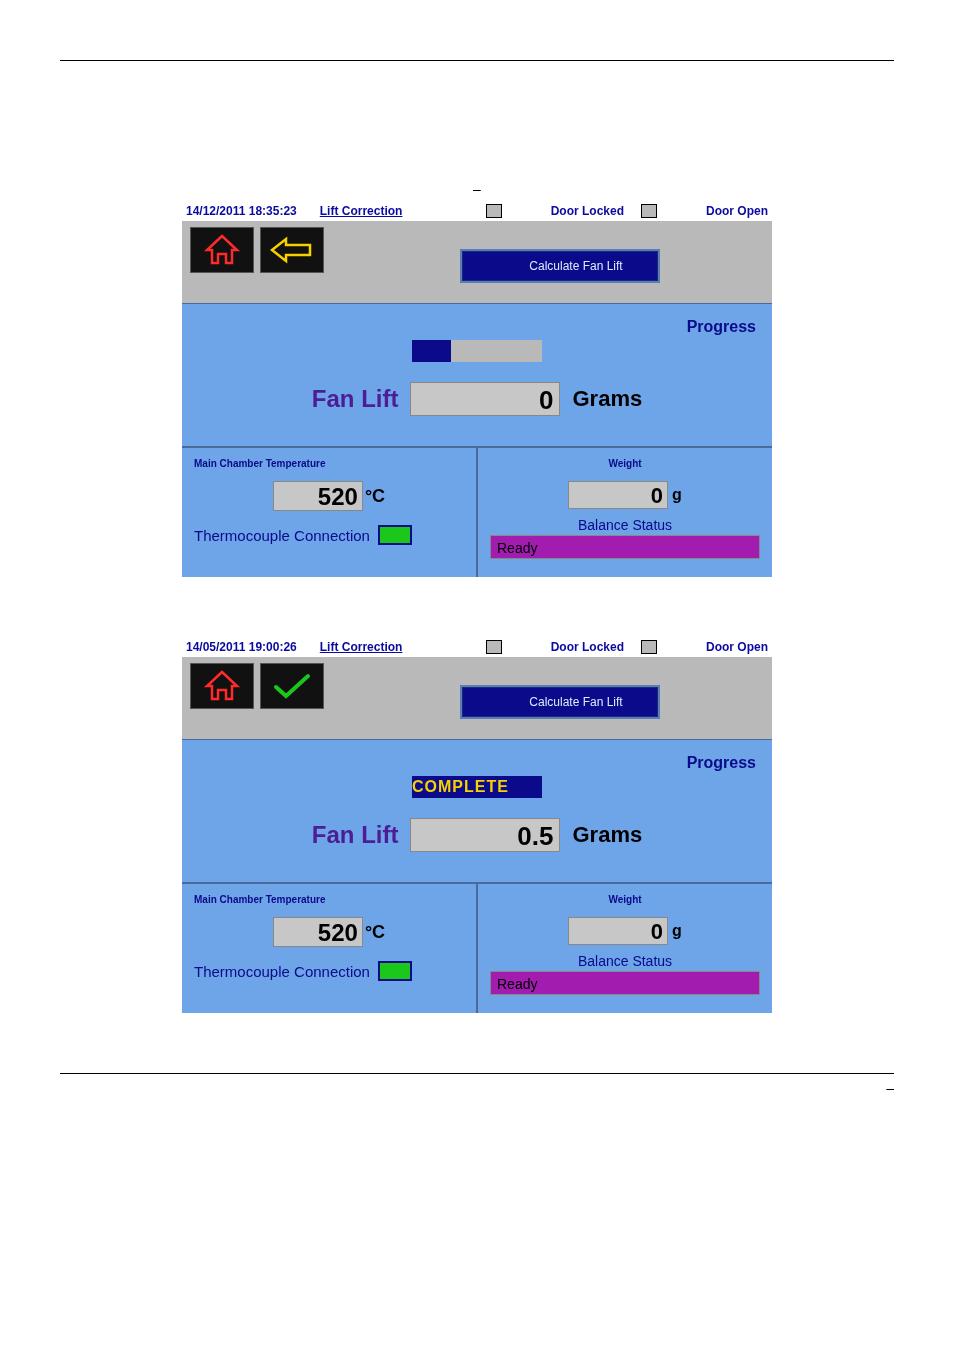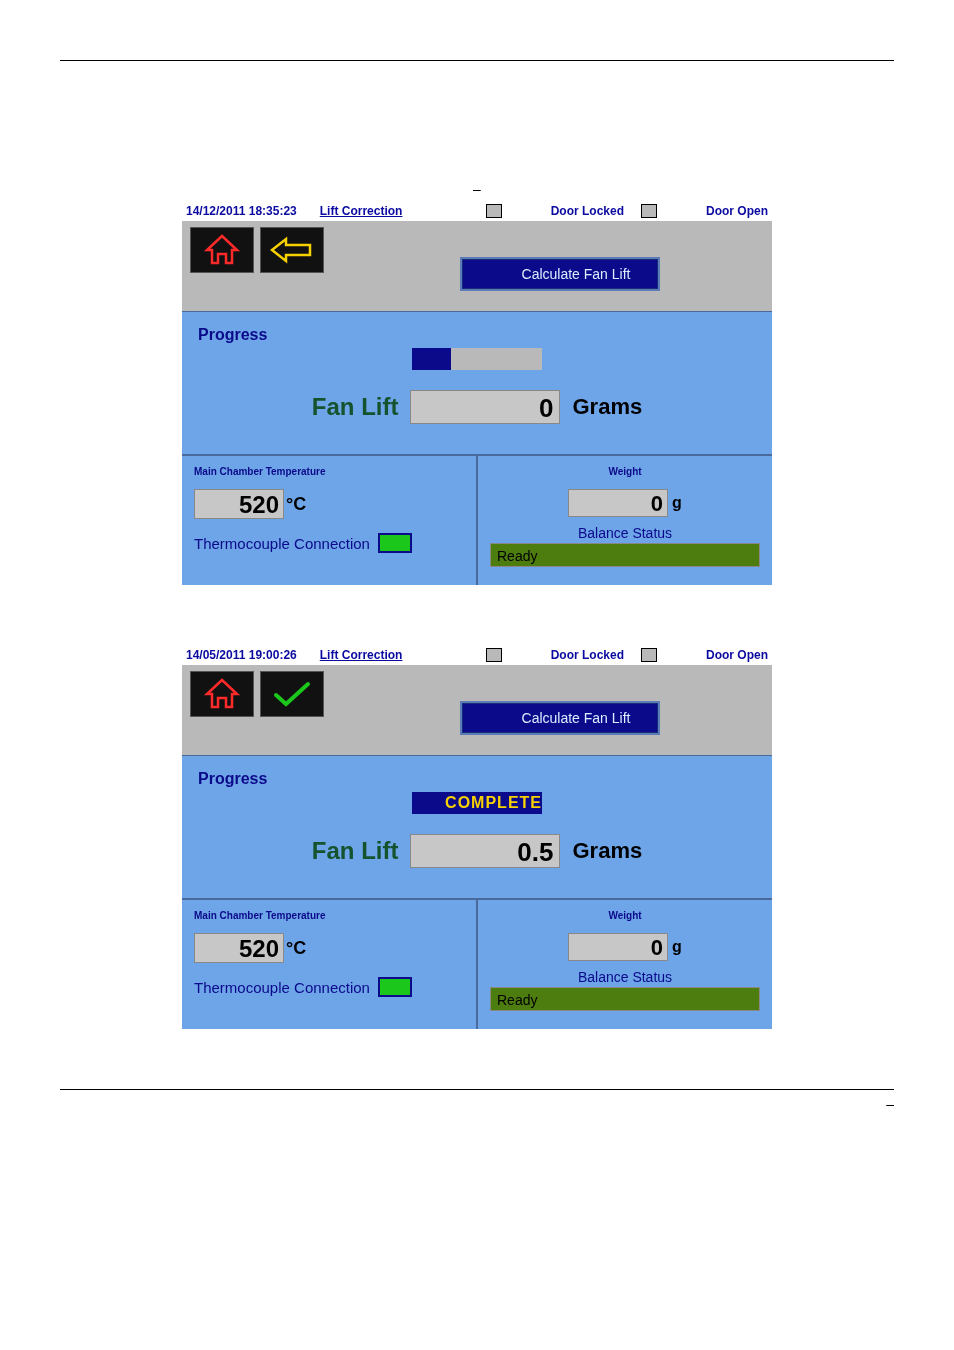--- a/index.html
+++ b/index.html
@@ -68,41 +68,41 @@
     width: 64px; height: 46px;
     background: #111;
     border: 1px solid #555;
     margin-right: 6px;
     display: flex;
     align-items: center;
     justify-content: center;
   }
   .calc-btn {
     margin-left: 130px;
-    margin-top: 30px;
+    margin-top: 22px;
     background: #0a0a8a;
     color: #d9eeff;
     border: 2px solid #5a7db8;
     height: 34px;
     width: 200px;
     display: flex;
     align-items: center;
     justify-content: center;
-    font-size: 14px;
+    font-size: 12px;
     box-shadow: inset 0 0 0 1px #1a2a7a;
     padding-left: 32px;
   }
 
   .progress-section {
     background: #6ea4e8;
     padding: 14px 16px 30px 16px;
     border-top: 1px solid #4a6a9a;
   }
   .progress-label {
-    text-align: left;
+    text-align: right;
     color: #0a0a8a;
     font-weight: bold;
     font-size: 16px;
     margin-bottom: 4px;
   }
   .progress-bar {
     width: 130px;
     height: 22px;
     background: #b9b9b9;
     margin: 0 auto 10px auto;
@@ -113,34 +113,34 @@
     top: 0; left: 0; bottom: 0;
     background: #0a0a8a;
     width: 30%;
   }
   .complete-box {
     width: 130px;
     background: #0a0a8a;
     color: #f7d000;
     font-weight: bold;
     font-size: 16px;
-    text-align: right;
+    text-align: left;
     padding: 2px 0;
     margin: 0 auto 14px auto;
     letter-spacing: 1px;
   }
   .fanlift-row {
     display: flex;
     align-items: center;
     justify-content: center;
     gap: 12px;
     margin-top: 20px;
   }
   .fanlift-row .fl-label {
-    color: #14532d;
+    color: #4c1d95;
     font-weight: bold;
     font-size: 24px;
   }
   .fanlift-row .fl-val {
     width: 150px;
     height: 34px;
     background: #c7c7c7;
     border: 1px solid #888;
     text-align: right;
     font-size: 26px;
@@ -168,21 +168,21 @@
   .sec-head {
     color: #0a0a8a;
     font-weight: bold;
     font-size: 10px;
     margin-bottom: 12px;
   }
   .sec-head.center { text-align: center; }
   .temp-row {
     display: flex;
     align-items: center;
-    justify-content: flex-start;
+    justify-content: center;
     gap: 2px;
     margin-bottom: 14px;
   }
   .temp-val {
     width: 90px; height: 30px;
     background: #c7c7c7;
     border: 1px solid #888;
     text-align: right;
     font-size: 24px;
     font-weight: bold;
@@ -222,21 +222,21 @@
     font-family: "Arial Narrow", Arial, sans-serif;
   }
   .weight-unit { font-weight: bold; font-size: 16px; }
   .bal-label {
     text-align: center;
     color: #0a0a8a;
     font-size: 14px;
     margin-bottom: 2px;
   }
   .bal-val {
-    background: #4d7c0f;
+    background: #a21caf;
     border: 1px solid #888;
     height: 24px;
     line-height: 24px;
     padding: 0 6px;
     font-size: 14px;
   }
 </style>
 </head>
 <body>
 

